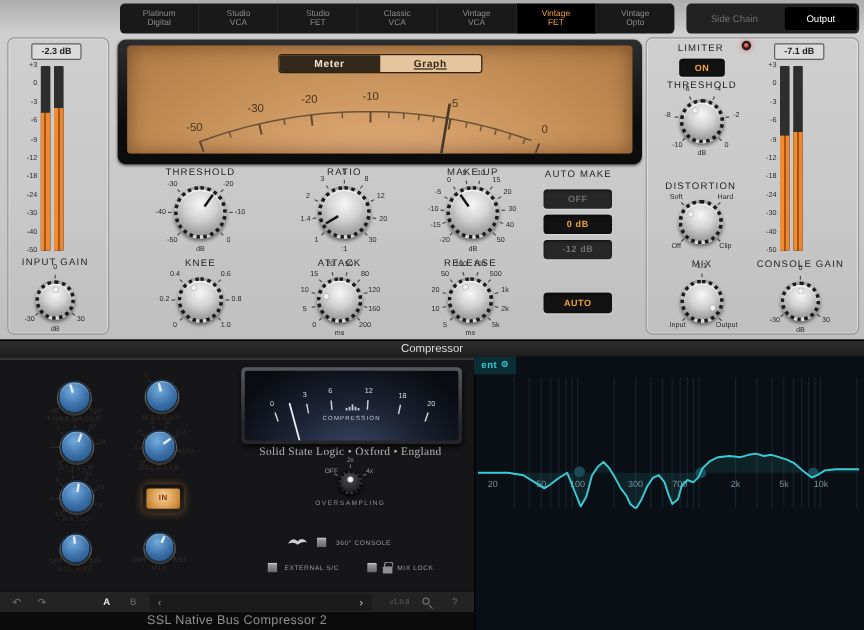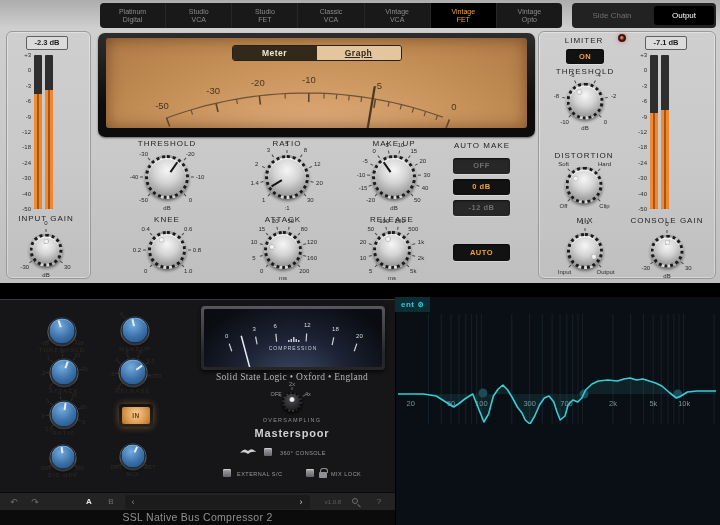--- a/index.html
+++ b/index.html
@@ -217,20 +217,21 @@
       </div>
     <div class="agbtn on" style="left:453px;top:244px;height:17px;line-height:17px;">AUTO</div>
 
     <div class="panelframe" style="left:538px;top:31px;width:178px;height:248px;"></div>
     <div id="limlabel" style="left:584px;top:40px;">LIMITER</div>
     <div id="led" style="left:618px;top:34px;"></div>
     <div class="agbtn on" style="left:566px;top:49px;width:38px;height:15px;line-height:15px;">ON</div>
     <div class="readout" style="left:645px;top:36px;">-7.1 dB</div>
   </div>
 
+  <div id="divider">Compressor</div>
 
   <div id="sslwin">
     
     
   </div>
   <div id="inbtn">
     <div class="face">IN</div>
   </div>
   <div id="sslvu">
     <div id="sslvuscreen">
@@ -251,21 +252,20 @@
           <rect x="84" y="31" width="1.5" height="2" fill="#c8ccd4"></rect>
           <rect x="86.5" y="30" width="1.5" height="3" fill="#c8ccd4"></rect>
           <rect x="89" y="28" width="1.5" height="5" fill="#c8ccd4"></rect>
           <rect x="91.5" y="30" width="1.5" height="3" fill="#c8ccd4"></rect>
           <rect x="94" y="31" width="1.5" height="2" fill="#c8ccd4"></rect>
           <text x="89" y="41" text-anchor="middle" font-size="5" letter-spacing="1" fill="#c8ccd4">COMPRESSION</text>
         </svg>
     </div>
   </div>
   <div id="brand">Solid State Logic  •  Oxford  •  England</div>
-  <div id="masterspoor">Masterspoor</div>
   <svg class="abs" style="left:240px;top:447px;" width="17" height="9">
     <path d="M0,6 Q4,0 8,4 Q12,0 16,5 Q11,4 8,7 Q5,4 0,6 Z" fill="#cfcfd3"></path>
   </svg>
   <div class="sq" style="left:263px;top:447px;"></div>
   <div class="tinylabel" style="left:280px;top:450px;">360° CONSOLE</div>
   <div class="sq" style="left:222px;top:468px;"></div>
   <div class="tinylabel" style="left:237px;top:471px;">EXTERNAL S/C</div>
   <div class="sq" style="left:305px;top:468px;"></div>
   <div id="lock"></div>
   <div class="tinylabel" style="left:331px;top:471px;">MIX LOCK</div>

